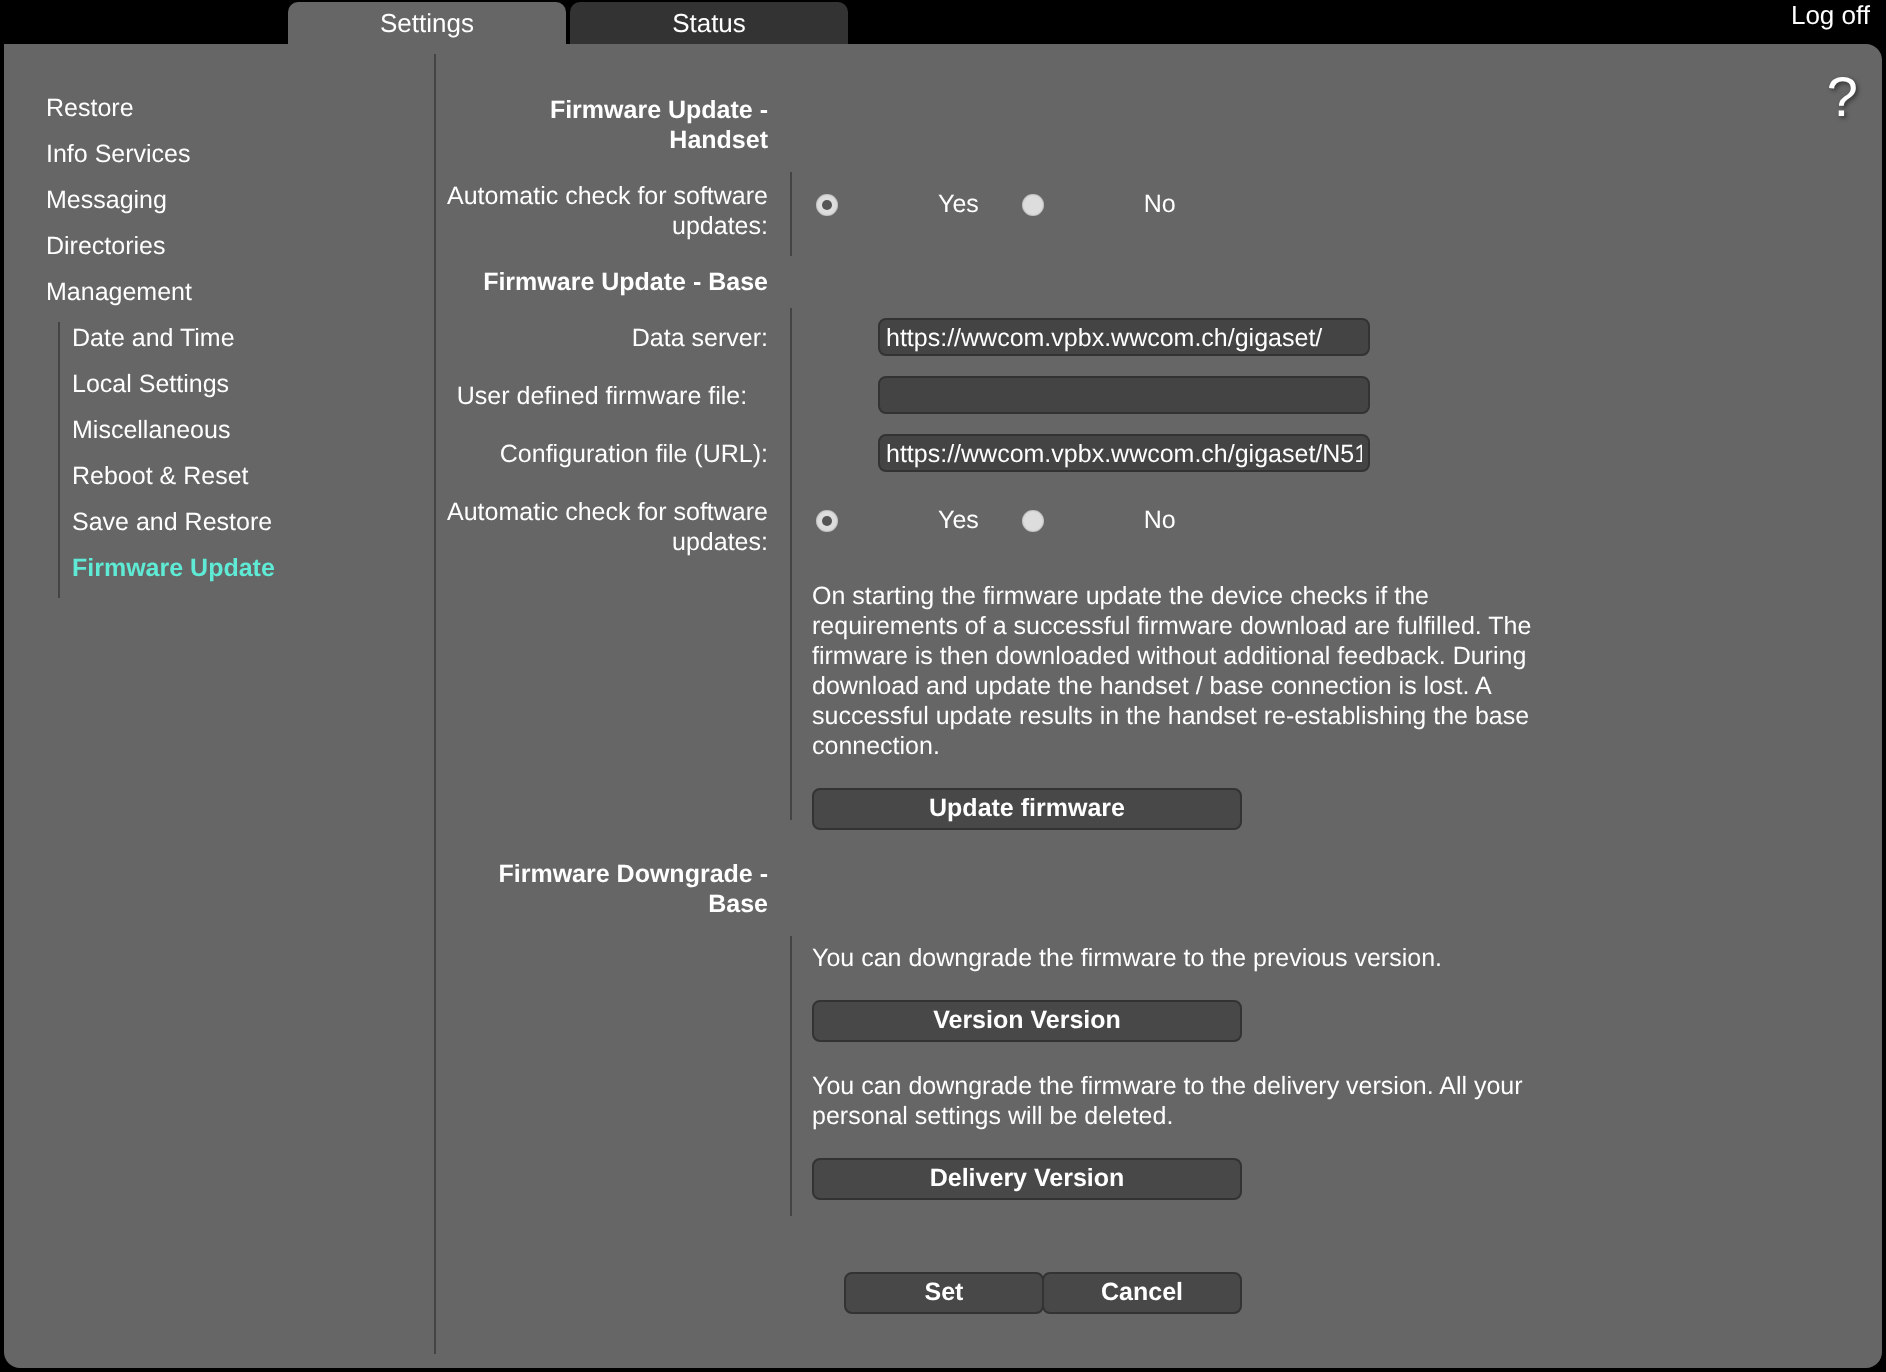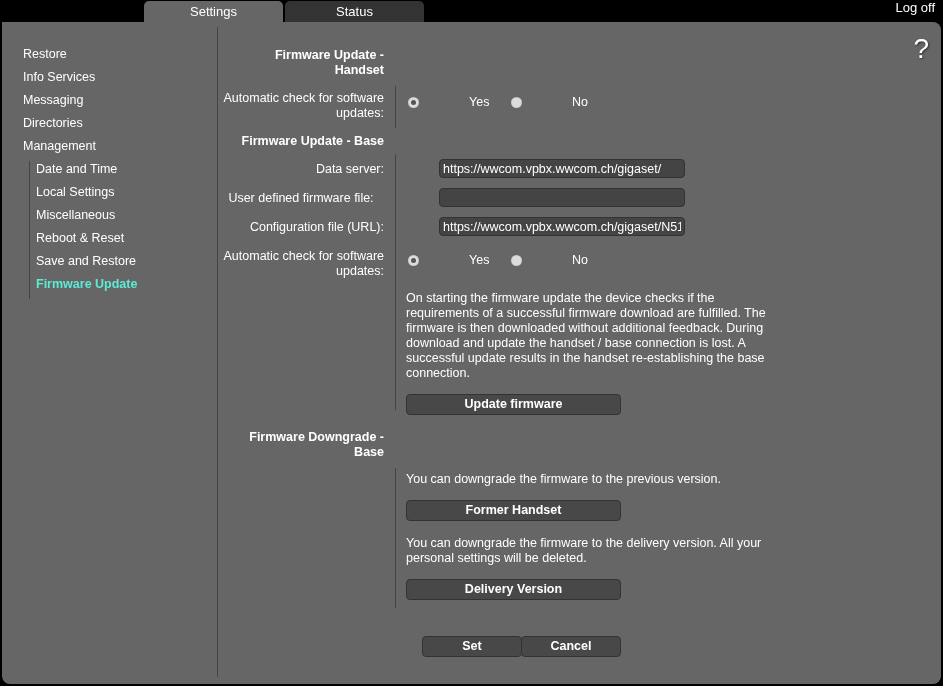--- a/index.html
+++ b/index.html
@@ -177,21 +177,21 @@
     <button class="btn" style="top:372px;width:215px;">Update firmware</button>
 
     <div class="label section" style="top:408px;">
       <div>Firmware Downgrade -</div>
       <div>Base</div>
     </div>
 
     <div class="vline" style="top:446px;height:140px;"></div>
 
     <div class="text" style="top:450px;">You can downgrade the firmware to the previous version.</div>
-    <button class="btn" style="top:478px;width:215px;">Former Handset</button>
+    <button class="btn" style="top:478px;width:215px;">Version Version</button>
 
     <div class="text" style="top:514px;">You can downgrade the firmware to the delivery version. All your personal settings will be deleted.</div>
     <button class="btn" style="top:557px;width:215px;">Delivery Version</button>
 
     <button class="btn" style="top:614px;width:100px;margin-left:16px;">Set</button>
     <button class="btn" style="top:614px;left:303px;width:100px;">Cancel</button>
   </div>
 </div>
 
 </body></html>

